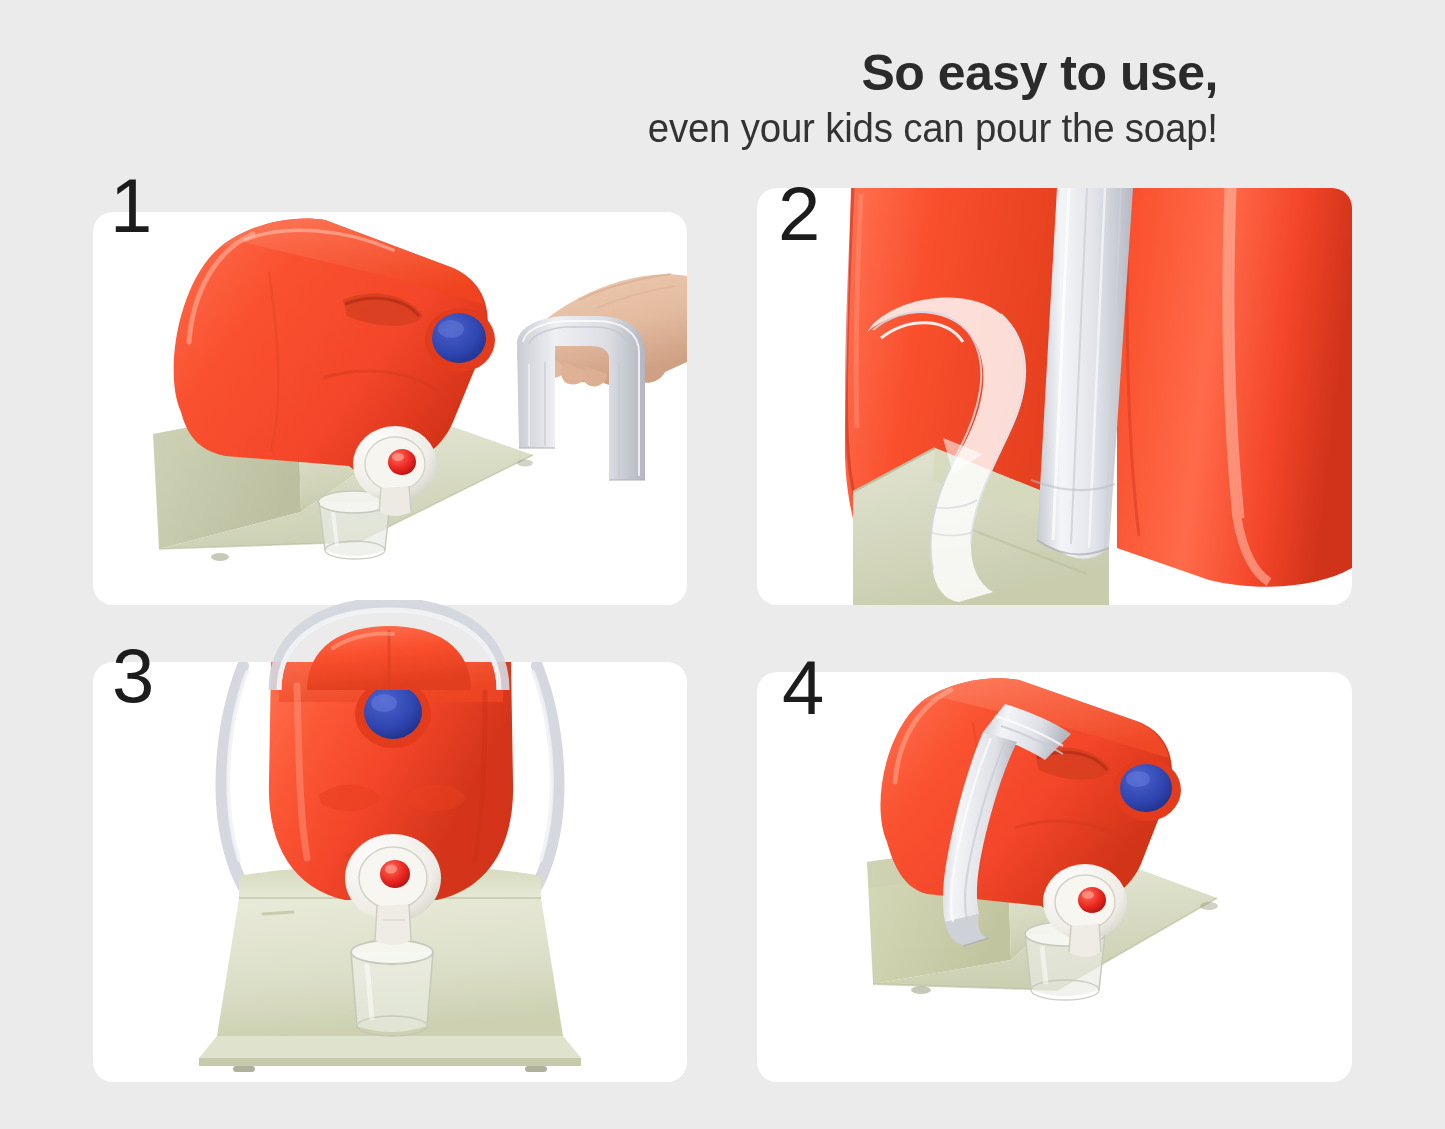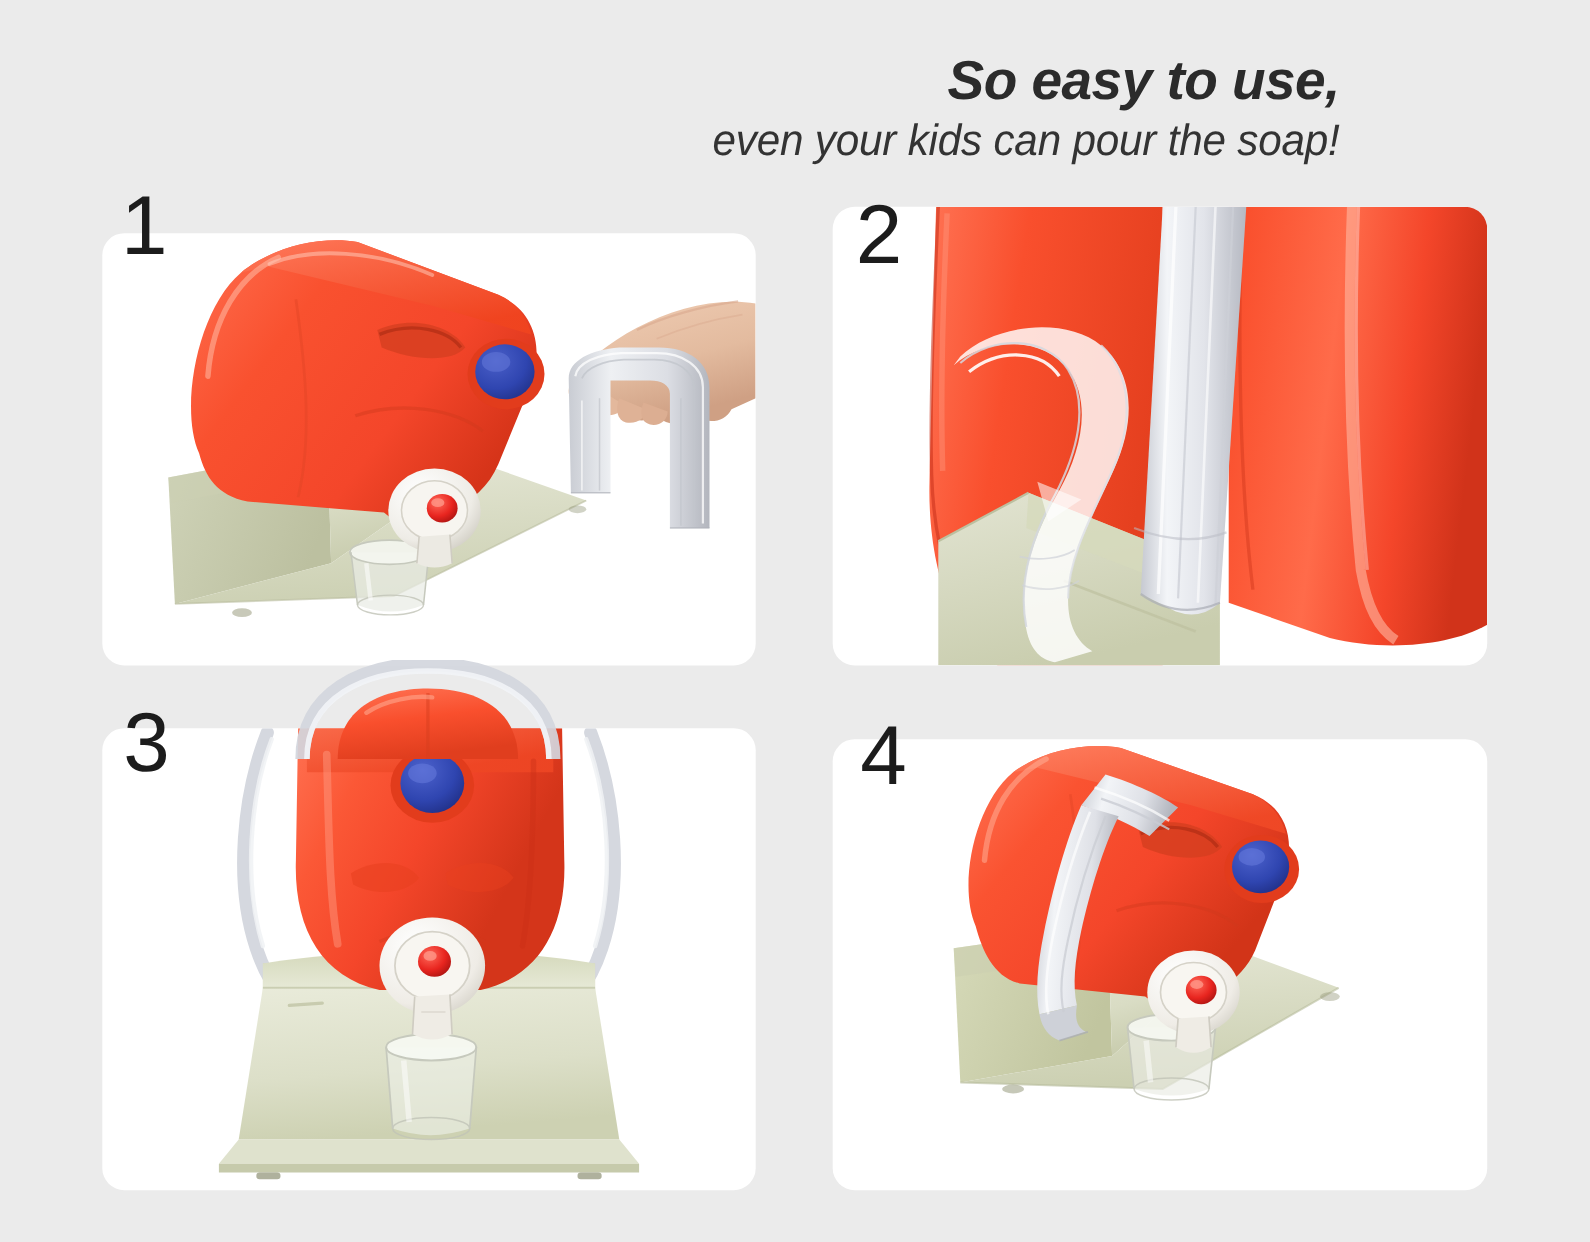--- a/index.html
+++ b/index.html
@@ -15,21 +15,20 @@
     position: relative;
   }
 
   
   #header {
     position: absolute;
     top: 0;
     left: 0;
     width: 1284px;
     height: 175px;
-    font-style: italic;
   }
   #headline {
     position: absolute;
     right: 66px;
     top: 48px;
     font-size: 50px;
     font-weight: bold;
     color: #2b2b2b;
     letter-spacing: -0.5px;
     line-height: 1;

